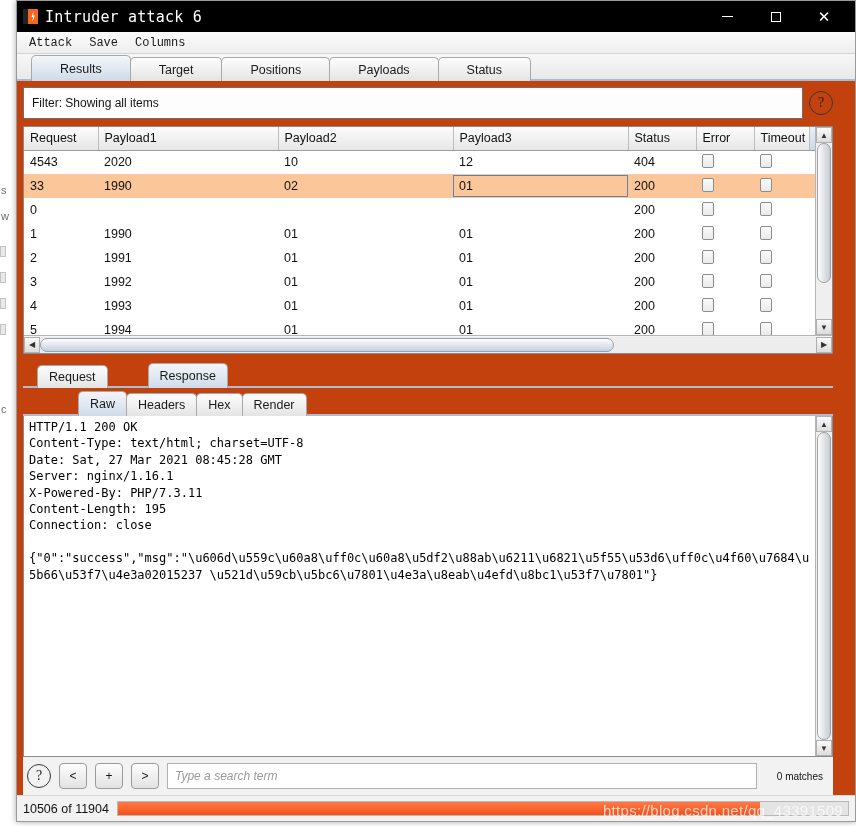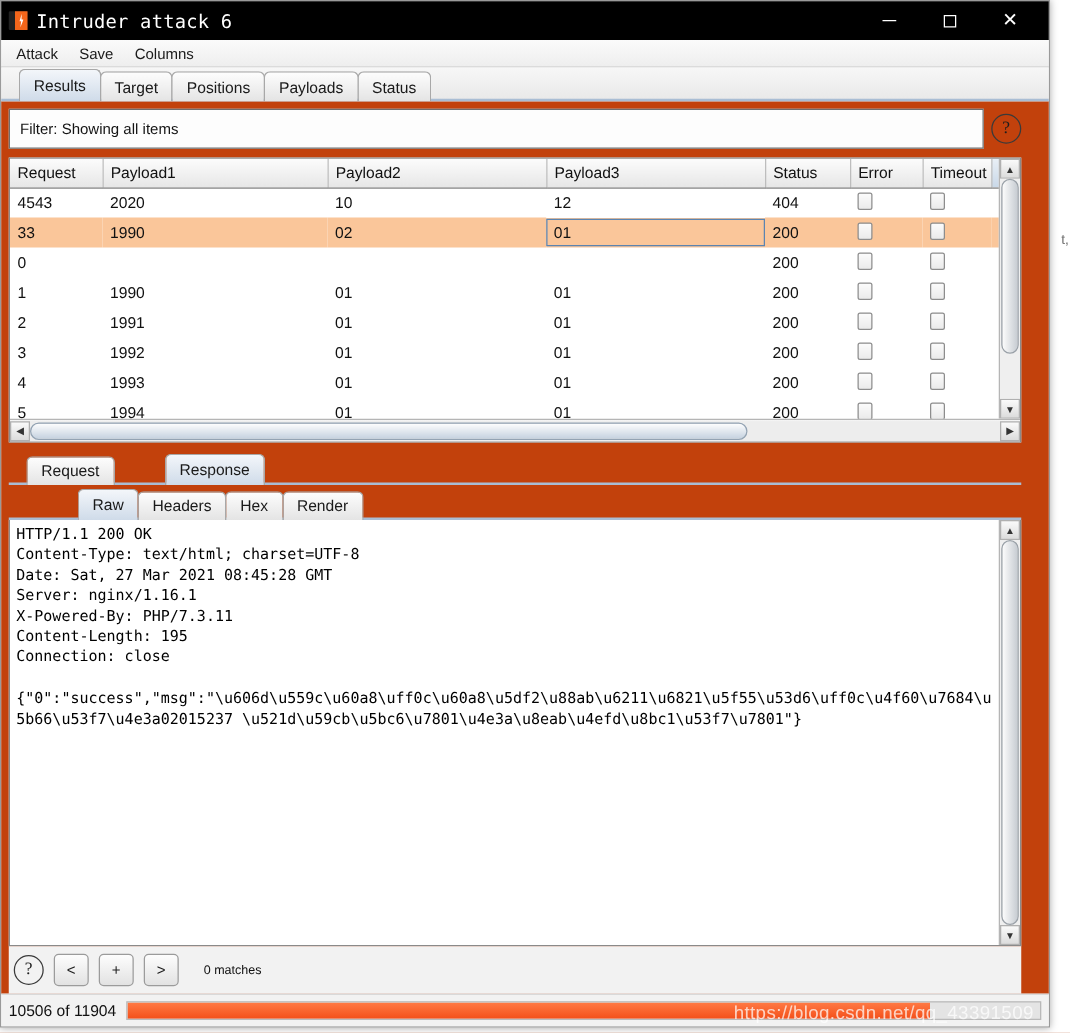--- a/index.html
+++ b/index.html
@@ -24,21 +24,21 @@
     white-space: nowrap;
   }
   #bg-window .bg-strip {
     position: absolute;
     background: #e9e9e9;
     border: 1px solid #c4c4c4;
   }
 
   #app-window {
     position: absolute;
-    left: 0; top: 0px;
+    left: 16px; top: 0px;
     width: 840px; height: 822px;
     background: #f3f3f3;
     border: 1px solid #9a9a9a;
     box-shadow: 0 0 6px rgba(0,0,0,.35);
     display: flex; flex-direction: column;
   }
 
   
   #titlebar {
     height: 31px; background: #000;
@@ -75,37 +75,37 @@
   #btn-close { right: 8px; }
   .wbtn .glyph-min { width: 11px; height: 1px; background: #fff; }
   .wbtn .glyph-max { width: 10px; height: 10px; border: 1.5px solid #fff; }
   .wbtn .glyph-close { font-size: 15px; line-height: 1; }
 
   
   #menubar {
     flex: 0 0 22px; height: 22px;
     background: linear-gradient(#fbfbfb,#eeeeee);
     border-bottom: 1px solid #d4d4d4;
-    display: flex; align-items: center; padding-left: 10px; gap: 13px;
+    display: flex; align-items: center; padding-left: 10px; gap: 13px; font-family: Liberation Mono, monospace;
   }
   .menu-item { font-size: 12px; color: #1a1a1a; padding: 1px 2px; }
 
   
   #tabstrip-main {
     flex: 0 0 27px; height: 27px;
     background: linear-gradient(#f7f7f7,#e8e8e8);
     display: flex; align-items: flex-end; padding-left: 14px;
     position: relative;
   }
   #tabstrip-main::after {
     content: ""; position: absolute; left: 0; right: 0; bottom: 0;
     height: 2px; background: #a9bdd4;
   }
   .mtab {
-    height: 24px; min-width: 52px; padding: 0 11px;
+    height: 24px; min-width: 52px; padding: 0 28px;
     display: flex; align-items: center; justify-content: center;
     font-size: 12.5px; color: #1a1a1a;
     background: linear-gradient(#fdfdfd,#e4e4e4);
     border: 1px solid #a8a8a8; border-bottom: none;
     border-radius: 5px 5px 0 0;
     margin-right: -1px; position: relative; z-index: 1;
   }
   .mtab.sel {
     background: linear-gradient(#f3f6fa,#cfdbe9);
     z-index: 3; height: 26px;
@@ -494,20 +494,23 @@
         </div>
         <div class="arrow">▼</div>
       </div>
     </div>
 
     <div id="search-row">
       <div class="help-circle">?</div>
       <div class="sbtn">&lt;</div>
       <div class="sbtn">+</div>
       <div class="sbtn">&gt;</div>
+      <div id="search-input">
+        <span>Type a search term</span>
+      </div>
       <div id="matches-label">0 matches</div>
     </div>
   </div>
 
   <div id="statusbar">
     <div id="status-count">10506 of 11904</div>
     <div id="progress-outer">
       <div id="progress-fill" style="width: 88%; background: linear-gradient(rgb(255, 122, 69), rgb(244, 80, 26));"></div>
     </div>
     <div id="watermark">https://blog.csdn.net/qq_43391509</div>

